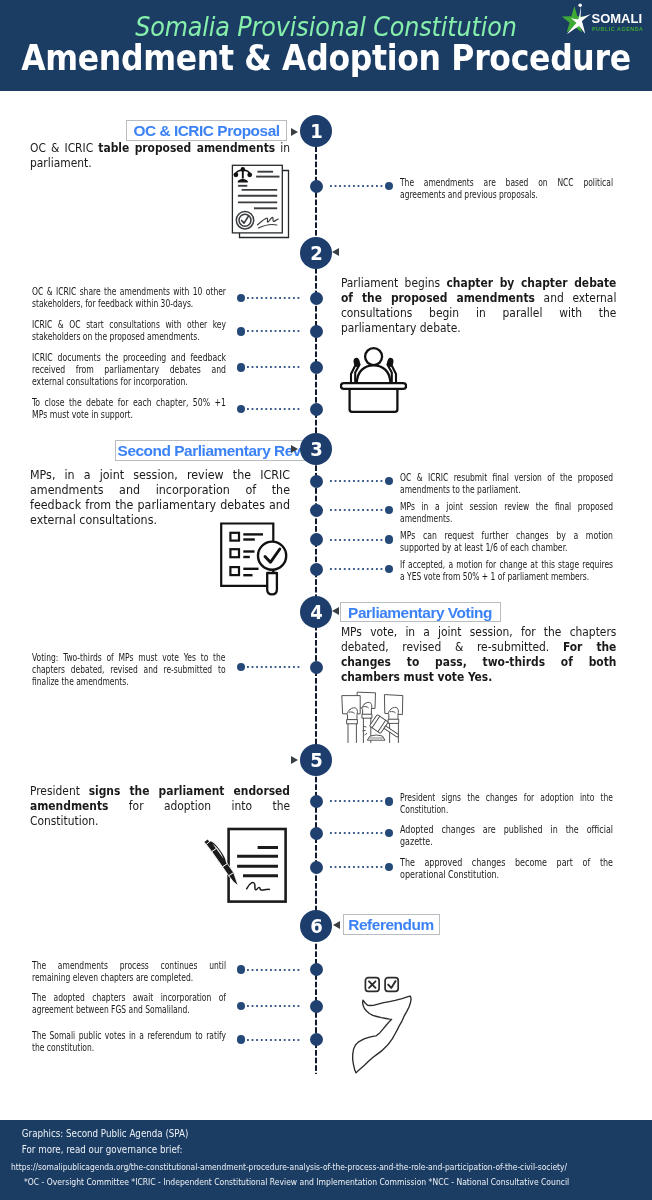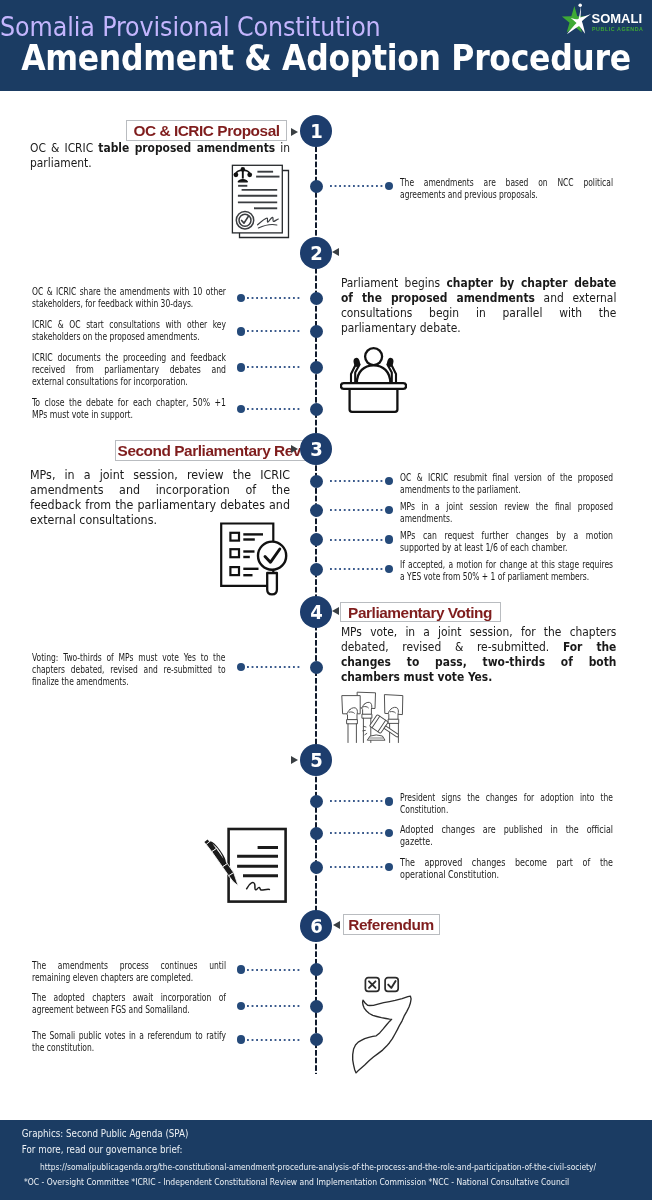--- a/index.html
+++ b/index.html
@@ -1,44 +1,44 @@
 <!DOCTYPE html>
 <html><head>
 <meta charset="utf-8">
 <style>
   html,body{margin:0;padding:0;}
   body{width:652px;height:1200px;background:#ffffff;font-family:"DejaVu Sans",sans-serif;font-stretch:condensed;overflow:hidden;}
   .page{position:relative;width:652px;height:1200px;background:#fff;}
   
   .header{position:absolute;left:0;top:0;width:652px;height:91px;background:#1b3c63;}
-  .h-line1{position:absolute;left:0;top:11px;width:652px;text-align:left;color:#c4b5fd;font-size:26.5px;letter-spacing:-.1px;}
+  .h-line1{position:absolute;left:0;top:11px;width:652px;text-align:center;color:#86efac;font-size:26.5px;letter-spacing:-.1px;font-style:italic;}
   .h-line2{position:absolute;left:0;top:38px;width:652px;text-align:center;color:#ffffff;font-size:35px;font-weight:bold;letter-spacing:-.3px;}
   .logo{position:absolute;left:556px;top:1px;width:92px;height:40px;}
   
   .footer{position:absolute;left:0;top:1120px;width:652px;height:80px;background:#1b3c63;color:#edf1f5;}
   .f1,.f2,.f3,.f4{position:absolute;white-space:nowrap;transform-origin:0 0;color:#edf1f5;}
   .f1{left:21.8px;top:1128px;font-size:9.7px;}
   .f2{left:21.8px;top:1144.2px;font-size:9.7px;}
-  .f3{left:40px;top:1162.3px;font-size:8.4px;}
+  .f3{left:11px;top:1162.3px;font-size:8.4px;}
   .f4{left:24.0px;top:1177.3px;font-size:8.5px;}
   
   .spine{position:absolute;left:314.9px;top:116px;width:2.3px;height:958px;
      background-image:linear-gradient(to bottom,#101a2c 0 5.4px,transparent 5.4px 7.6px);
      background-size:2.3px 7.6px;}
   .numcircle{position:absolute;width:32px;height:32px;border-radius:50%;background:#1d3d6d;color:#fff;
      font-size:20px;font-weight:bold;text-align:center;line-height:33px;}
   .dot{position:absolute;width:13px;height:13px;border-radius:50%;background:#20416f;}
   .smalldot{position:absolute;width:8.5px;height:8.5px;border-radius:50%;background:#254a7a;}
   .dots{position:absolute;height:2px;
      background-image:linear-gradient(to right,#3a5a8c 0 2.1px,transparent 2.1px 4.6px);
      background-size:4.6px 2px;}
   
   .titlebox{position:absolute;background:#fff;border:1px solid #b9bcc0;
      font-family:"Liberation Sans",sans-serif;font-stretch:normal;
-     font-size:15.4px;font-weight:bold;color:#7f1d1d;white-space:nowrap;box-sizing:border-box;
+     font-size:15.4px;font-weight:bold;color:#3b82f6;white-space:nowrap;box-sizing:border-box;
      letter-spacing:-0.45px;text-align:center;}
   .tri{position:absolute;width:0;height:0;border-top:4.1px solid transparent;border-bottom:4.1px solid transparent;}
   .tri-r{border-left:7.4px solid #3a3f43;}
   .tri-l{border-right:7.4px solid #3a3f43;}
   
   .bigtxt{position:absolute;font-size:11.9px;line-height:15.2px;color:#1a1a1a;text-align:justify;}
   .bigtxt b{font-weight:bold;}
   .smtxt{position:absolute;font-size:9.6px;line-height:11.9px;color:#1a1a1a;text-align:justify;transform-origin:0 0;}
   .icon{position:absolute;}
 </style>
@@ -248,20 +248,21 @@
       </g>
     </svg>
   </div>
   <div class="smtxt" style="left:32.2px;top:652.4px;width:221.0px;transform:scaleX(0.8756);">Voting: Two-thirds of MPs must vote Yes to the chapters debated, revised and re-submitted to finalize the amendments.</div>
   <div class="smalldot" style="left:236.8px;top:662.8px;"></div>
   <div class="dots" style="left:246.9px;top:666.0px;width:54.4px;"></div>
   <div class="dot" style="left:309.8px;top:660.8px;"></div>
 
   <div class="tri tri-r" style="left:290.7px;top:756.2px;"></div>
   <div class="numcircle" style="left:300.4px;top:743.7px;">5</div>
+  <div class="bigtxt" style="left:30px;top:783.5px;width:260px;">President <b>signs the parliament endorsed amendments</b> for adoption into the Constitution.</div>
   <div class="icon" style="left:203px;top:826px;">
     <svg width="86" height="80" viewBox="0 0 86 80">
       <rect x="25.6" y="3.0" width="57.0" height="72.6" fill="#fff" stroke="#1b1b1b" stroke-width="2.6"></rect>
       <g stroke="#1b1b1b" stroke-width="3.0" stroke-linecap="butt">
         <line x1="54.6" y1="21.5" x2="75.0" y2="21.5"></line>
         <line x1="34.1" y1="30.3" x2="75.0" y2="30.3"></line>
         <line x1="34.1" y1="40.2" x2="75.0" y2="40.2"></line>
         <line x1="40.0" y1="49.7" x2="75.0" y2="49.7"></line>
       </g>
 

